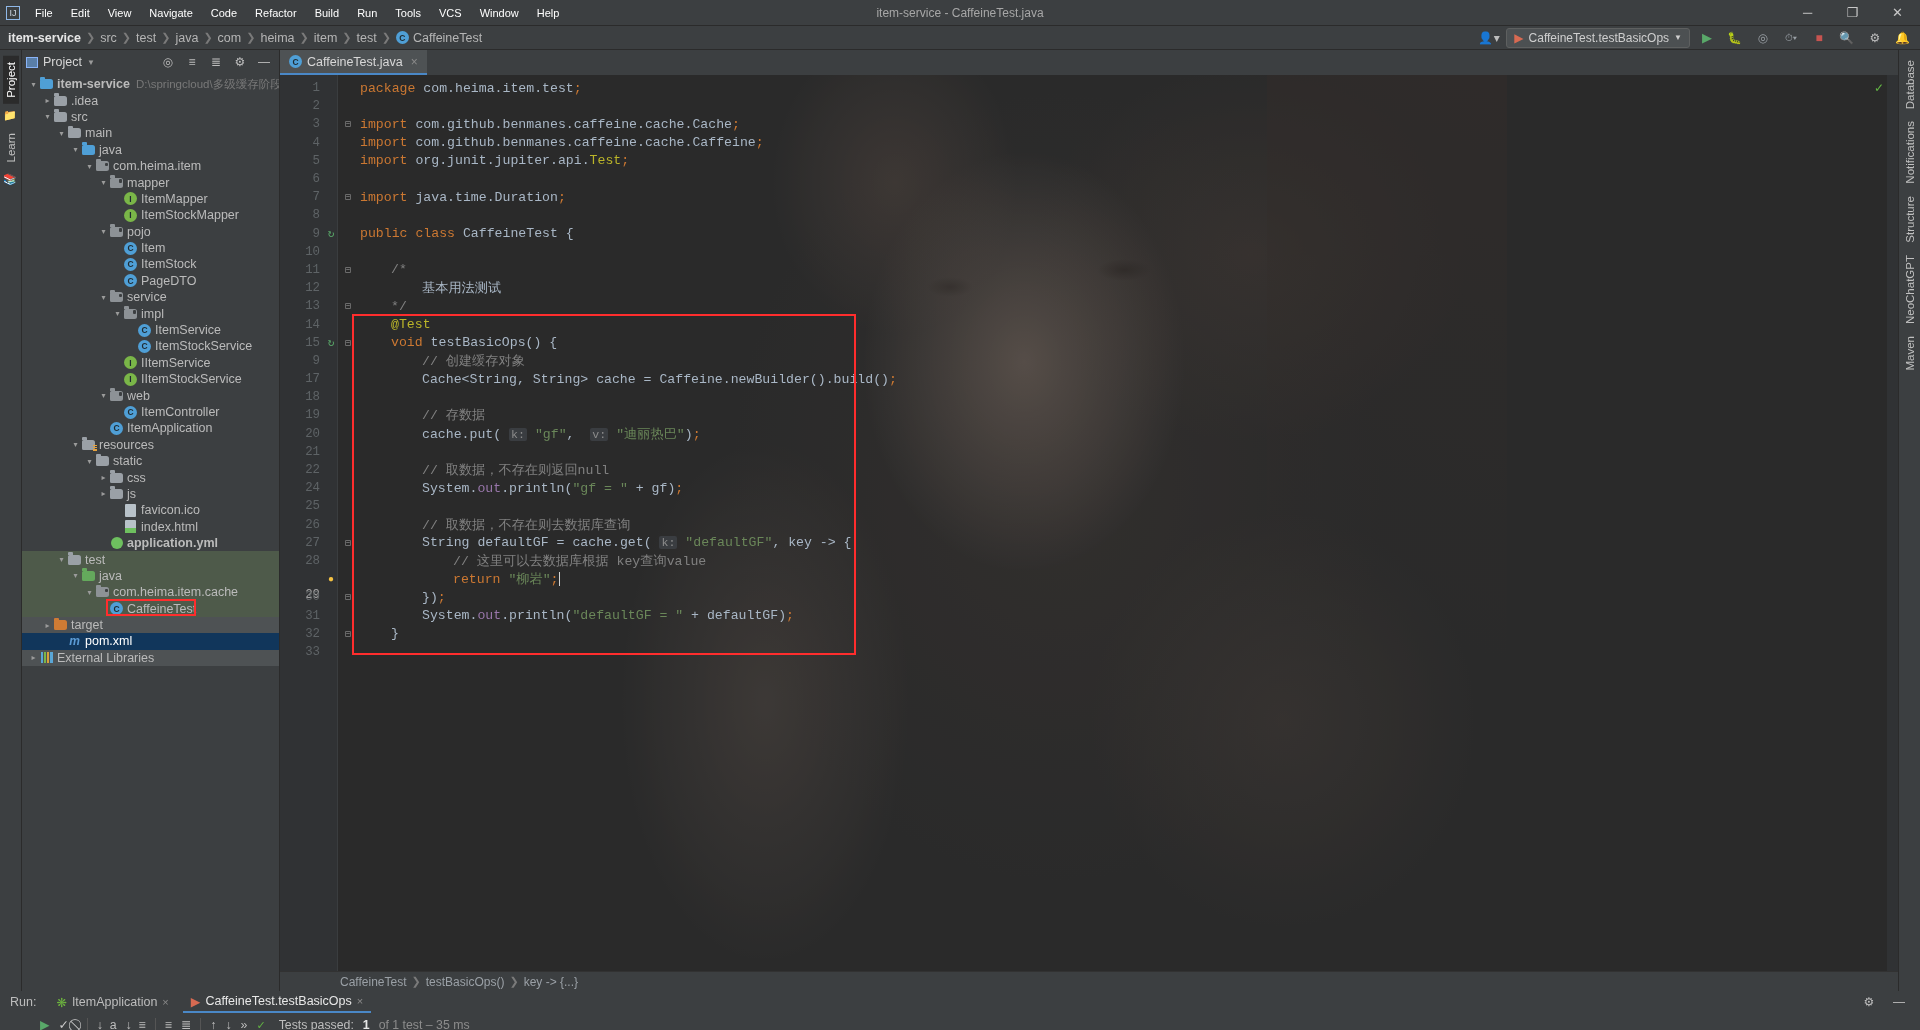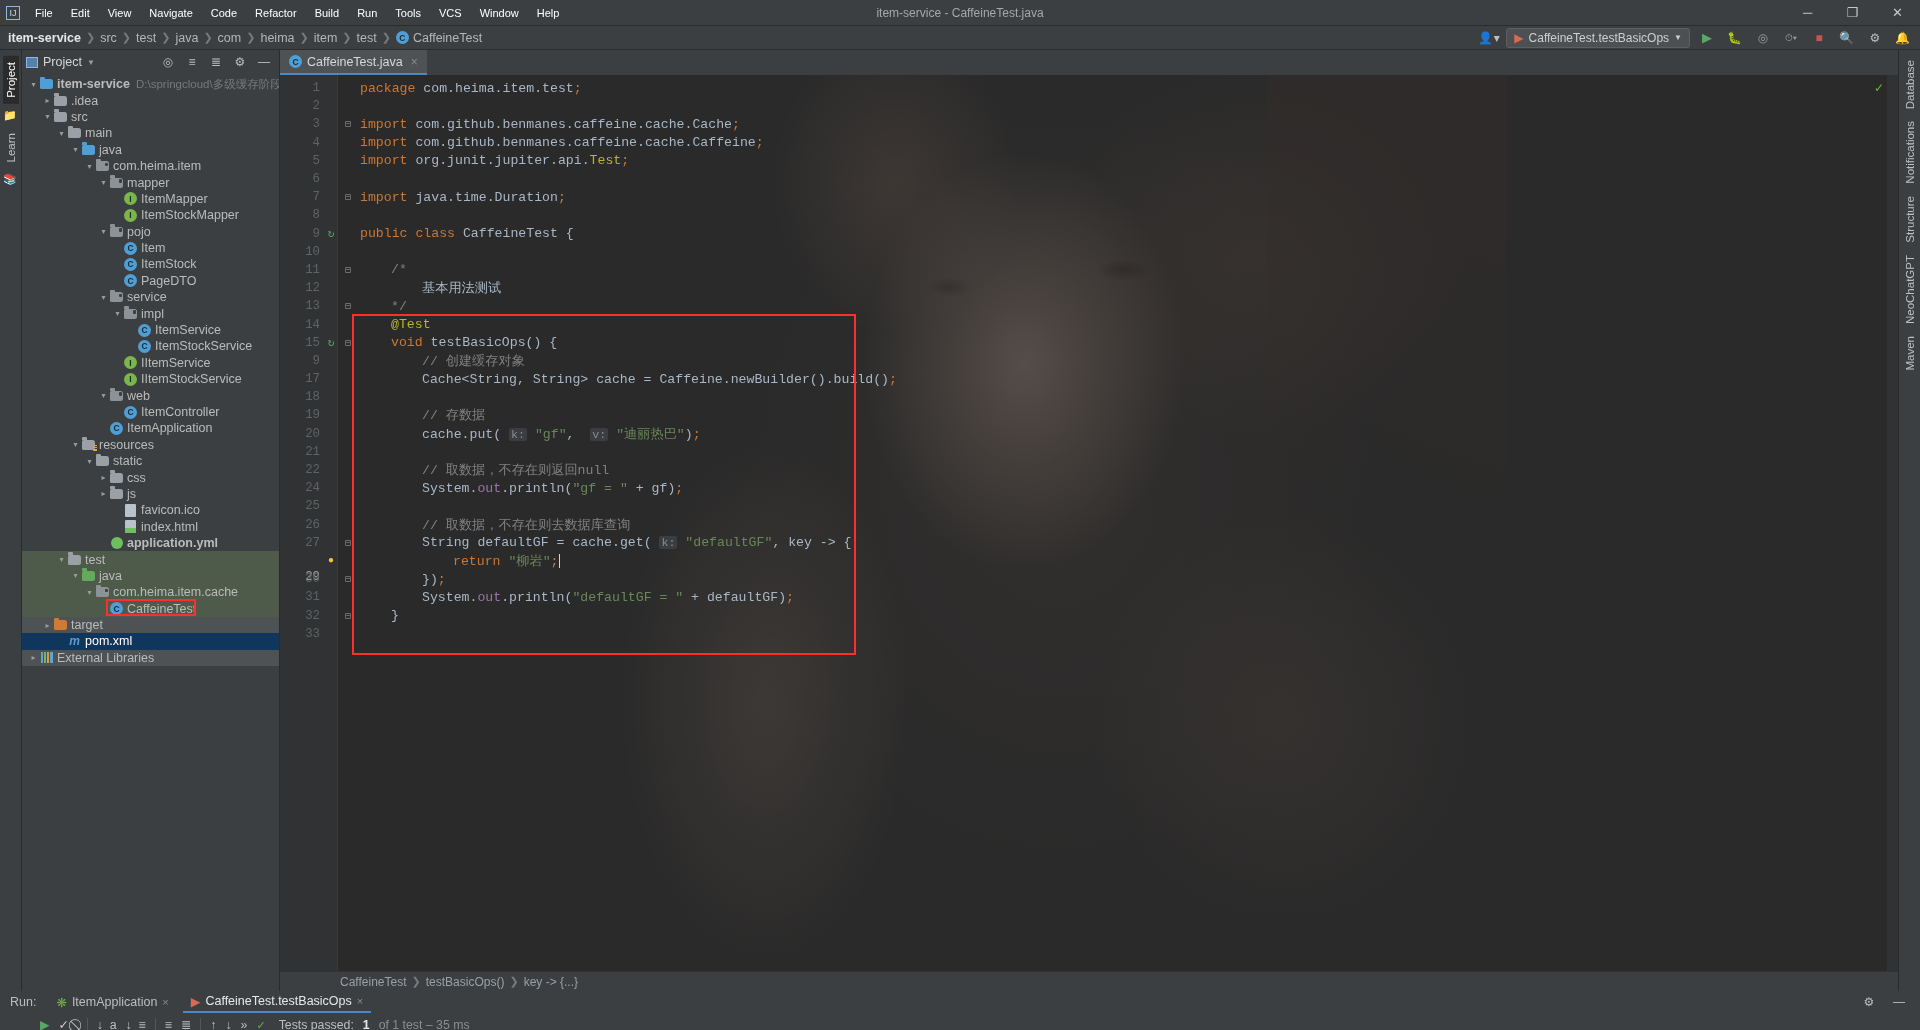--- a/index.html
+++ b/index.html
@@ -566,20 +566,21 @@
           <div class="cline"><span class="lnum">17</span><span class="ctext" style="padding-left: 62px;"><span class="plain"><span class="plain">Cache</span>&lt;<span class="plain">String</span>, <span class="plain">String</span>&gt; <span class="plain">cache</span> = <span class="plain">Caffeine</span>.<span class="mth">newBuilder</span>().<span class="plain">build</span>()<span class="semi">;</span></span></span></div>
           <div class="cline"><span class="lnum">18</span><span class="ctext" style="padding-left: 0px;"><span class="plain"></span></span></div>
           <div class="cline"><span class="lnum">19</span><span class="ctext" style="padding-left: 62px;"><span class="cmt">// 存数据</span></span></div>
           <div class="cline"><span class="lnum">20</span><span class="ctext" style="padding-left: 62px;"><span class="plain"><span class="plain">cache</span>.<span class="plain">put</span>( <span class="hint">k:</span> <span class="str">"gf"</span>,  <span class="hint">v:</span> <span class="str">"迪丽热巴"</span>)<span class="semi">;</span></span></span></div>
           <div class="cline"><span class="lnum">21</span><span class="ctext" style="padding-left: 0px;"><span class="plain"></span></span></div>
           <div class="cline"><span class="lnum">22</span><span class="ctext" style="padding-left: 62px;"><span class="cmt">// 取数据，不存在则返回null</span></span></div>
           <div class="cline"><span class="lnum">24</span><span class="ctext" style="padding-left: 62px;"><span class="plain"><span class="plain">System</span>.<span class="fld">out</span>.<span class="plain">println</span>(<span class="str">"gf = "</span> + <span class="plain">gf</span>)<span class="semi">;</span></span></span></div>
           <div class="cline"><span class="lnum">25</span><span class="ctext" style="padding-left: 0px;"><span class="plain"></span></span></div>
           <div class="cline"><span class="lnum">26</span><span class="ctext" style="padding-left: 62px;"><span class="cmt">// 取数据，不存在则去数据库查询</span></span></div>
           <div class="cline"><span class="lnum">27</span><span class="fmark">⊟</span><span class="ctext" style="padding-left: 62px;"><span class="plain"><span class="plain">String</span> <span class="plain">defaultGF</span> = <span class="plain">cache</span>.<span class="plain">get</span>( <span class="hint">k:</span> <span class="str">"defaultGF"</span>, <span class="plain">key</span> -&gt; {</span></span></div>
+          <div class="cline"><span class="lnum">28</span><span class="ctext" style="padding-left: 93px;"><span class="cmt">// 这里可以去数据库根据 key查询value</span></span></div>
           <div class="cline"><span class="lnum cur">29</span><span class="gicon" style="color: rgb(245, 194, 66); font-size: 10px;">●</span><span class="ctext" style="padding-left: 93px;"><span class="plain"><span class="kw">return</span> <span class="str">"柳岩"</span><span class="semi">;</span></span><span class="caret"></span></span></div>
           <div class="cline"><span class="lnum">30</span><span class="fmark">⊟</span><span class="ctext" style="padding-left: 62px;"><span class="plain">})<span class="semi">;</span></span></span></div>
           <div class="cline"><span class="lnum">31</span><span class="ctext" style="padding-left: 62px;"><span class="plain"><span class="plain">System</span>.<span class="fld">out</span>.<span class="plain">println</span>(<span class="str">"defaultGF = "</span> + <span class="plain">defaultGF</span>)<span class="semi">;</span></span></span></div>
           <div class="cline"><span class="lnum">32</span><span class="fmark">⊟</span><span class="ctext" style="padding-left: 31px;"><span class="plain">}</span></span></div>
           <div class="cline"><span class="lnum">33</span><span class="ctext" style="padding-left: 0px;"><span class="plain"></span></span></div>
         </div>
       <div class="redbox" id="codeRedBox" style="left: 72px; top: 238.6px; width: 504px; height: 341.8px;"></div>
       <div id="rightbar"></div>
       <div class="check-ok">✓</div>
     </div>

